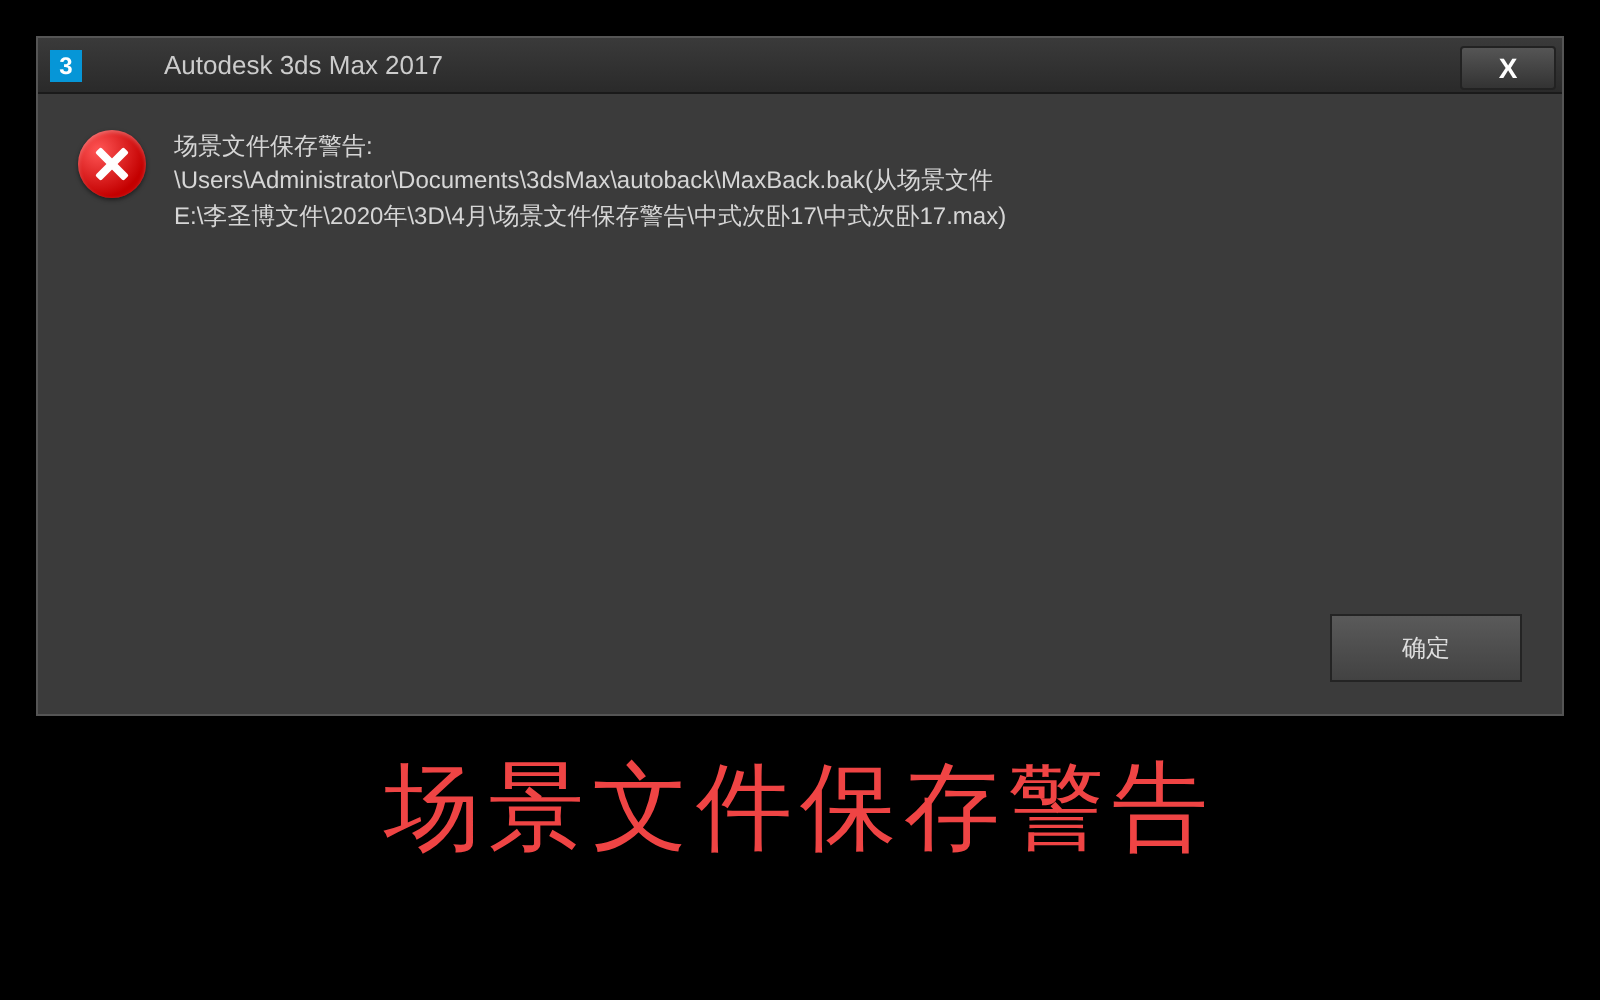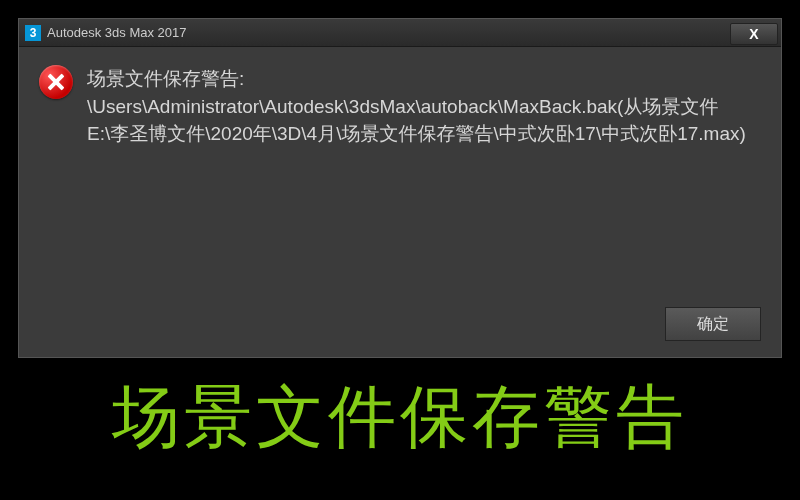--- a/index.html
+++ b/index.html
@@ -31,20 +31,21 @@
     width: 16px; height: 16px;
     background: #0696d7;
     display: flex; align-items: center; justify-content: center;
     color: #fff; font-size: 12px; font-weight: bold;
     margin-right: 6px;
   }
   .title-text {
     color: #ccc;
     font-size: 13px;
     flex: 1;
+    margin-left: 35px;
   }
   .close-btn {
     width: 48px; height: 22px;
     margin: 3px 3px 0 0;
     background: linear-gradient(to bottom, #555, #333);
     border: 1px solid #222;
     border-radius: 2px;
     color: #fff;
     font-size: 14px;
     display: flex; align-items: center; justify-content: center;
@@ -76,65 +77,65 @@
     position: absolute;
     left: 50%; top: 50%;
     width: 20px; height: 4px;
     background: #fff;
     border-radius: 1px;
   }
   .error-icon::before { transform: translate(-50%,-50%) rotate(45deg); }
   .error-icon::after  { transform: translate(-50%,-50%) rotate(-45deg); }
   .msg-text {
     color: #d6d6d6;
-    font-size: 19px;
+    font-size: 12px;
     line-height: 1.45;
     word-break: break-all;
   }
   .btn-row {
     position: absolute;
     right: 20px; bottom: 16px;
   }
   .ok-btn {
     min-width: 96px; height: 28px;
     background: linear-gradient(to bottom, #5a5a5a, #424242);
     border: 1px solid #242424;
     color: #ddd;
-    font-size: 16px;
+    font-size: 12px;
     display: flex; align-items: center; justify-content: center;
     cursor: pointer;
     padding: 16px 16px;
   }
   .caption {
     position: absolute;
     left: 0; right: 0;
     top: 372px;
     text-align: center;
-    color: #84cc16;
-    font-size: 68px;
+    color: #ef4444;
+    font-size: 48px;
     letter-spacing: 4px;
     font-weight: 400;
     font-family: "Microsoft YaHei", sans-serif;
   }
 </style>
 </head>
 <body>
 
 <div class="dialog">
   <div class="titlebar">
     <div class="app-icon">3</div>
     <div class="title-text">Autodesk 3ds Max 2017</div>
     <div class="close-btn">X</div>
   </div>
   <div class="body-area">
     <div class="msg-row">
       <div class="error-icon"></div>
       <div class="msg-text">
         <div>场景文件保存警告:</div>
-        <div>\Users\Administrator\Autodesk\3dsMax\autoback\MaxBack.bak(从场景文件</div>
+        <div>\Users\Administrator\Documents\3dsMax\autoback\MaxBack.bak(从场景文件</div>
         <div>E:\李圣博文件\2020年\3D\4月\场景文件保存警告\中式次卧17\中式次卧17.max)</div>
       </div>
     </div>
     <div class="btn-row">
       <div class="ok-btn">确定</div>
     </div>
   </div>
 </div>
 
 <div class="caption">场景文件保存警告</div>

